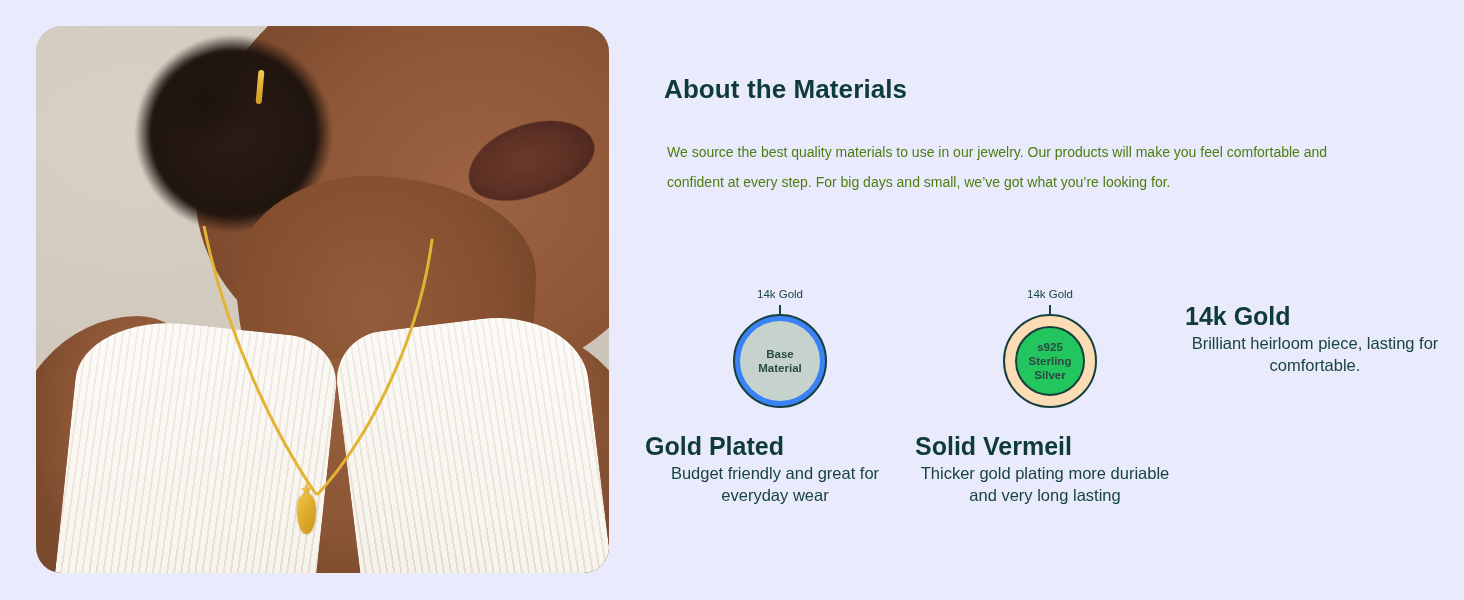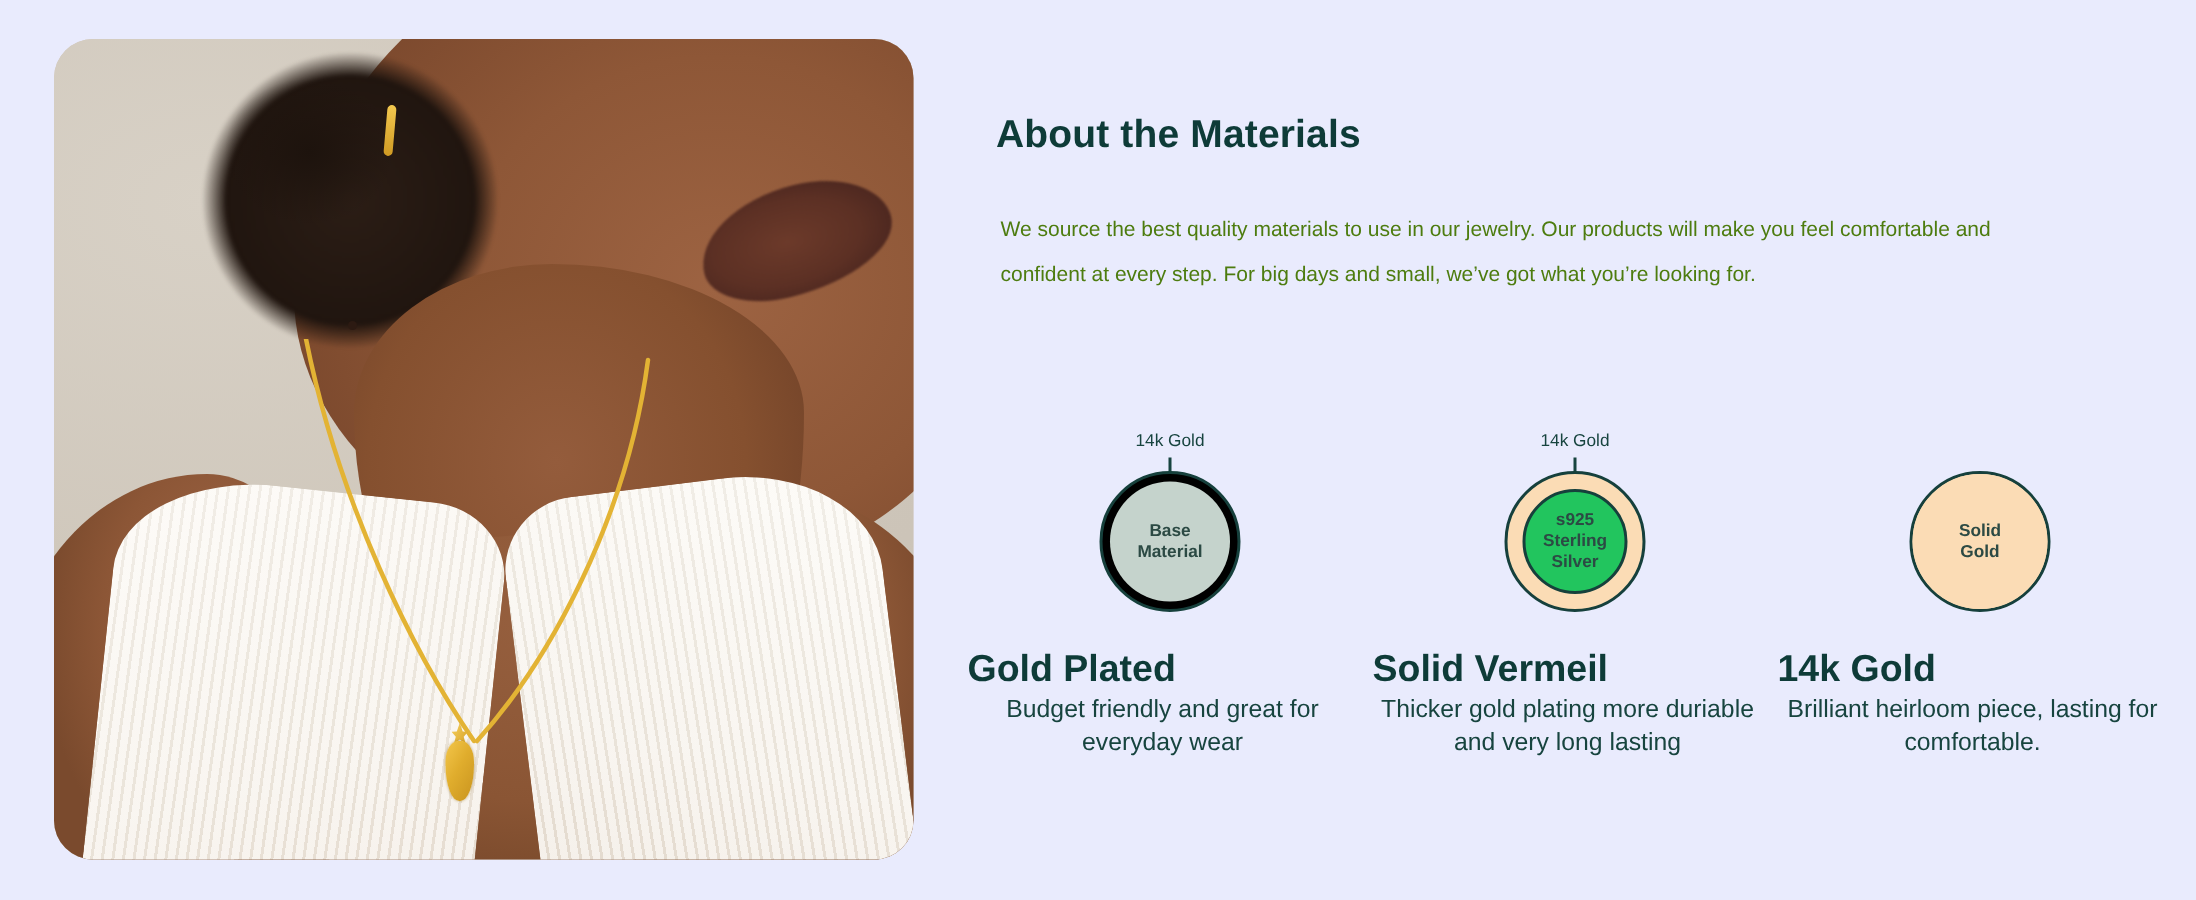--- a/index.html
+++ b/index.html
@@ -274,21 +274,21 @@
     transform: translateX(-50%);
     width: 94px;
     height: 94px;
     border-radius: 50%;
     box-sizing: border-box;
     display: flex;
     align-items: center;
     justify-content: center;
   }
   .ring-plated {
-    background: #000000;
+    background: #3b82f6;
     border: 2px solid #16403c;
   }
   .ring-plated .core {
     width: 80px;
     height: 80px;
     border-radius: 50%;
     background: #c5d3cc;
     display: flex;
     align-items: center;
     justify-content: center;
@@ -408,27 +408,19 @@
 Sterling
 Silver</span>
             </div>
           </div>
         </div>
         <div class="col-title">Solid Vermeil</div>
         <div class="col-desc">Thicker gold plating more duriable and very long lasting</div>
       </div>
 
       <div class="col">
-        <div class="diagram">
-          <div class="ring ring-solid">
-            <div class="core">
-              <span class="core-label">Solid
-Gold</span>
-            </div>
-          </div>
-        </div>
         <div class="col-title">14k Gold</div>
         <div class="col-desc">Brilliant heirloom piece, lasting for comfortable.</div>
       </div>
 
     </div>
   </div>
 </div>
 
 </body></html>

